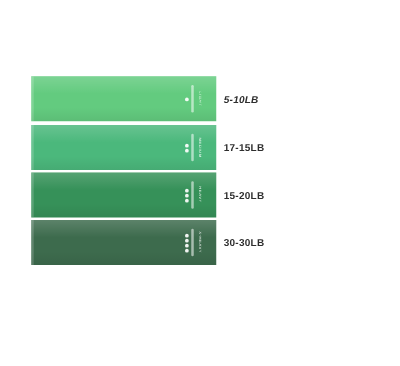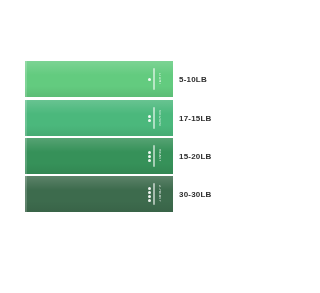--- a/index.html
+++ b/index.html
@@ -27,21 +27,21 @@
 
   
   .band-row {
     position: absolute;
     left: 0;
     width: 220px;
     height: 36px;
     display: flex;
     align-items: center;
   }
-  .band-row[data-row="0"] { top: 61px; }
+  .band-row[data-row="0"] { top: 61px; font-style: italic; }
   .band-row[data-row="1"] { top: 100px; }
   .band-row[data-row="2"] { top: 138px; padding-left: 40px; }
   .band-row[data-row="3"] { top: 176px; }
 
   
   .band {
     position: absolute;
     left: 25px;
     top: 0;
     width: 148px;

